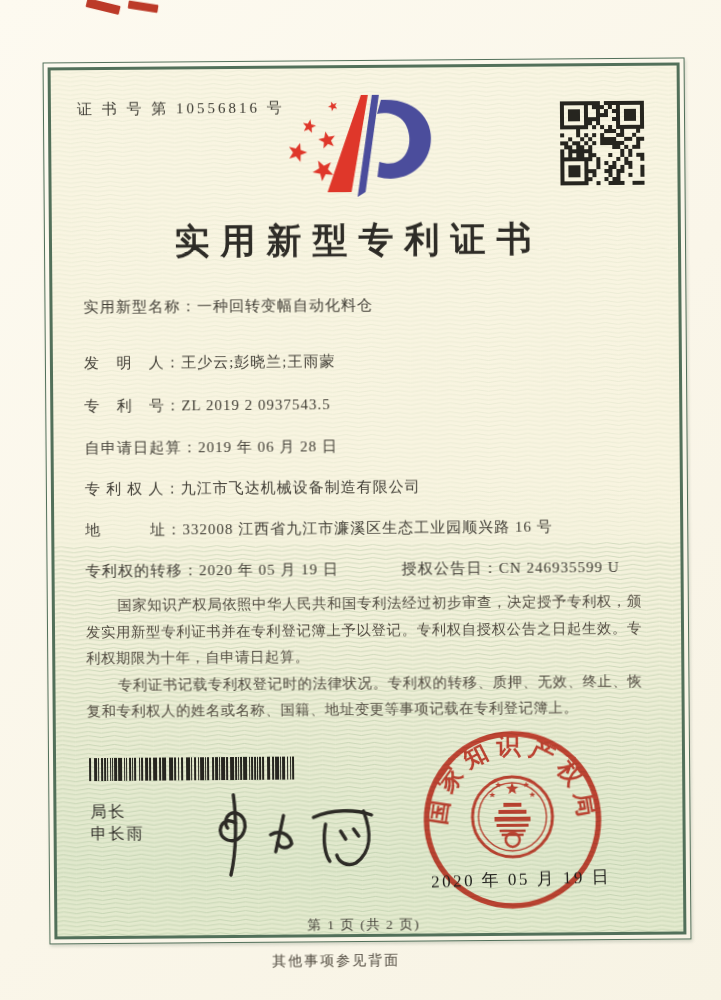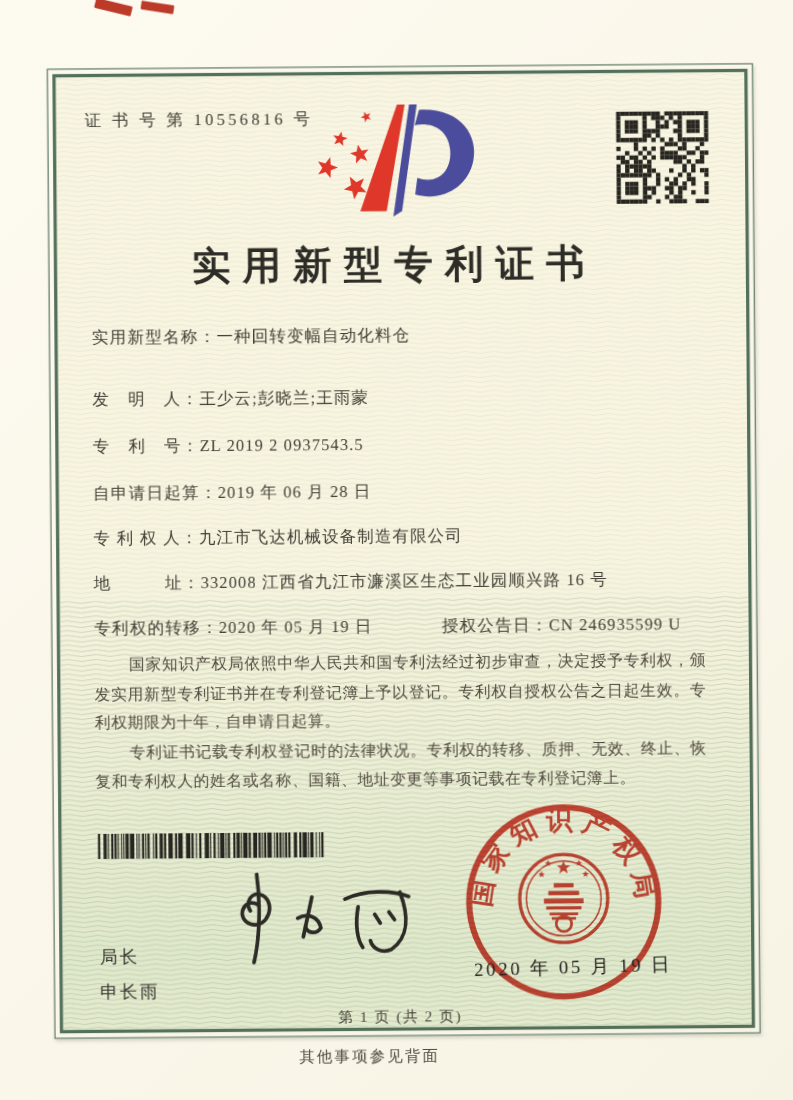--- a/index.html
+++ b/index.html
@@ -35,22 +35,22 @@
     letter-spacing:11px;color:#2e2c27;}
   .row{left:85px;font-size:15px;color:#413e36;letter-spacing:1.2px;}
   .row .lab{letter-spacing:1.2px;text-align:center;}
   .row .val{letter-spacing:1px;}
   .r0{top:296px}.r1{top:352px}.r2{top:395px}.r3{top:437px}.r4{top:478px}.r5{top:519px}.r6{top:560px}
   .grant-no{margin-left:58px;}
   .paras{left:85px;top:590px;width:556px;white-space:normal;font-size:14.3px;line-height:26.5px;
     letter-spacing:0.6px;color:#514b40;text-align:justify;}
   .paras p{margin:0;text-indent:2.2em;}
   .barcode{left:85px;top:756px;}
-  .officer-title{left:88px;top:858px;font-size:16px;color:#34322c;letter-spacing:2px;font-family:Liberation Serif, serif;}
-  .officer-name{left:88px;top:890px;font-size:16px;color:#34322c;letter-spacing:2px;}
+  .officer-title{left:88px;top:800px;font-size:16px;color:#34322c;letter-spacing:2px;font-family:Liberation Serif, serif;}
+  .officer-name{left:88px;top:822px;font-size:16px;color:#34322c;letter-spacing:2px;}
   .sig{left:195px;top:788px;}
   .seal{left:415px;top:726px;mix-blend-mode:multiply;opacity:.92;}
   .seal-date{left:428px;top:869px;font-size:17px;color:#1f1e1b;letter-spacing:2.5px;transform:rotate(-1.2deg);}
   .pagefoot{left:0;top:916px;width:100%;text-align:center;font-size:13.5px;color:#45423a;letter-spacing:1.5px;}
   .backnote{left:-28px;top:952px;width:100%;text-align:center;font-size:14px;color:#4e483d;letter-spacing:2px;}
 </style>
 </head>
 <body>
 
 <div class="scan">

